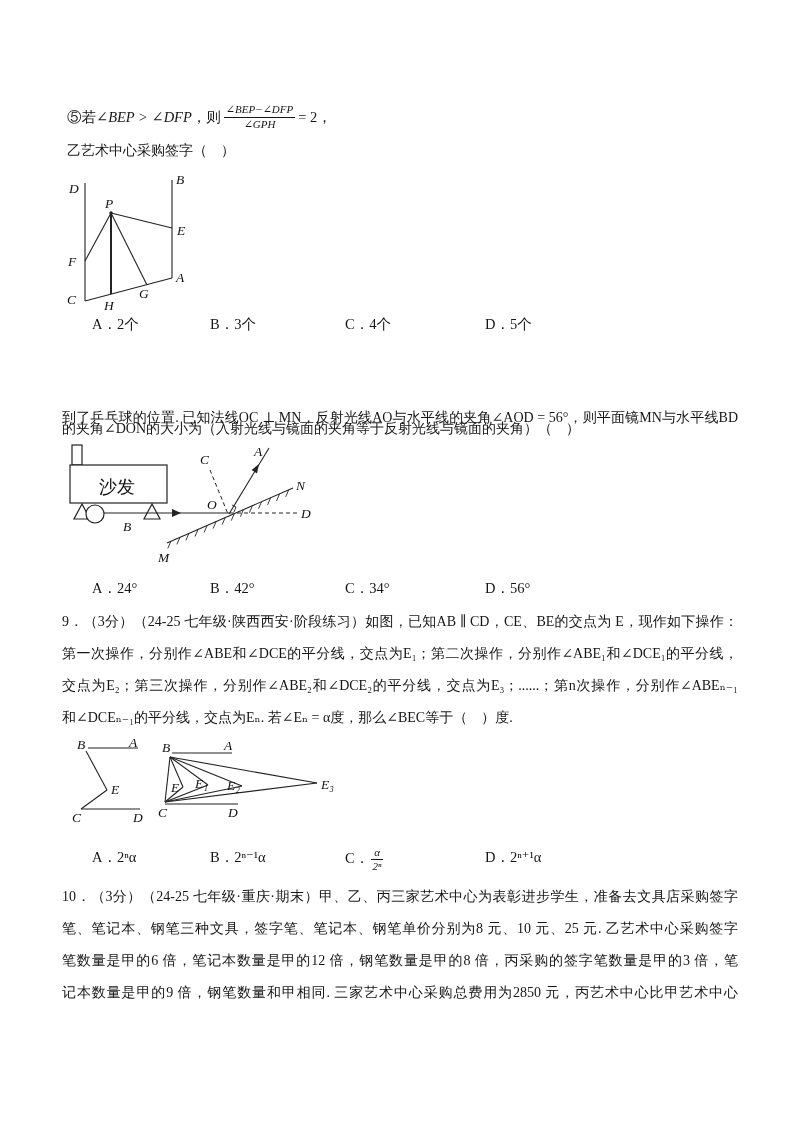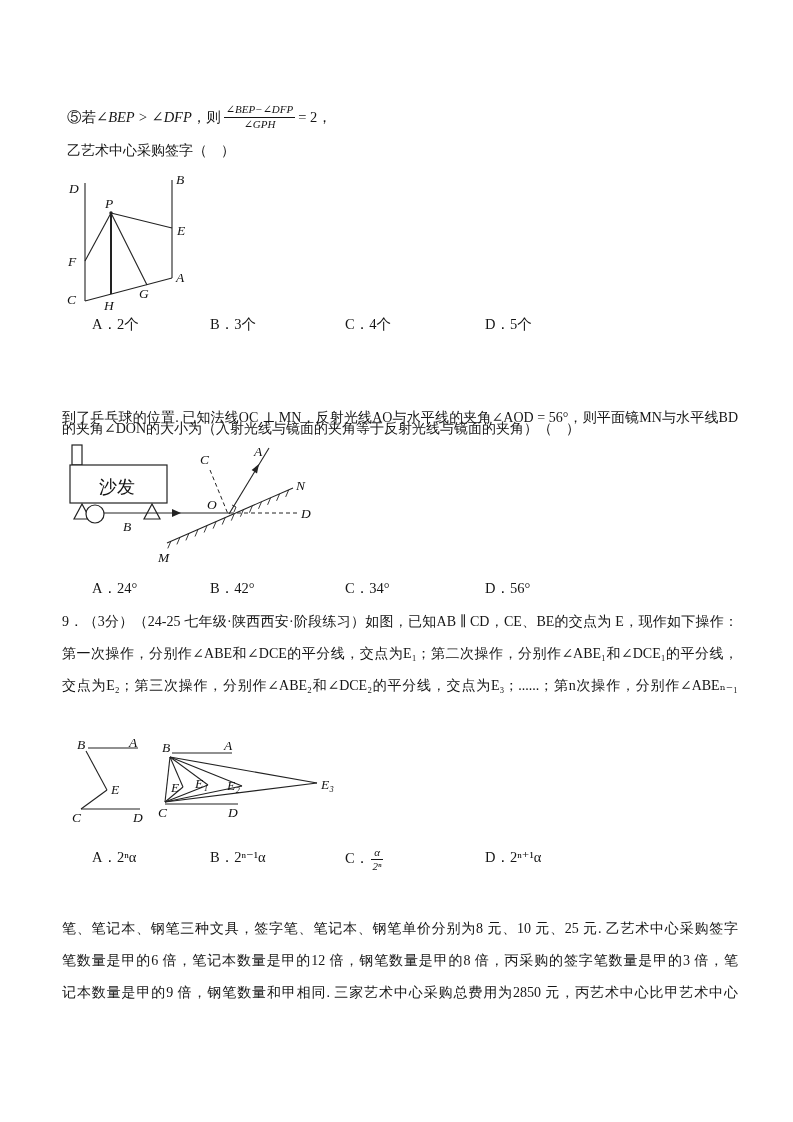--- a/index.html
+++ b/index.html
@@ -128,20 +128,21 @@
   <div class="opts" style="top:577px;">
     <span class="o-a">A．24°</span>
     <span class="o-b">B．42°</span>
     <span class="o-c">C．34°</span>
     <span class="o-d">D．56°</span>
   </div>
 
   <div class="tline" style="top:611px;">9．（3分）（24-25 七年级·陕西西安·阶段练习）如图，已知AB ∥ CD，CE、BE的交点为 E，现作如下操作：</div>
   <div class="tline" style="top:643px;">第一次操作，分别作∠ABE和∠DCE的平分线，交点为E₁；第二次操作，分别作∠ABE₁和∠DCE₁的平分线，</div>
   <div class="tline" style="top:675px;">交点为E₂；第三次操作，分别作∠ABE₂和∠DCE₂的平分线，交点为E₃；......；第n次操作，分别作∠ABEₙ₋₁</div>
+  <div class="tline short" style="top:707px;">和∠DCEₙ₋₁的平分线，交点为Eₙ. 若∠Eₙ = α度，那么∠BEC等于（　）度.</div>
 
   <svg style="left:60px;top:735px;" width="335" height="95" viewBox="0 0 335 95">
 
     <line class="ln" x1="28" y1="13" x2="78" y2="13"></line>
     <line class="ln" x1="26" y1="16" x2="47" y2="55"></line>
     <line class="ln" x1="47" y1="55" x2="21" y2="74"></line>
     <line class="ln" x1="21" y1="74" x2="80" y2="74"></line>
     <text class="lbl" x="17" y="14">B</text>
     <text class="lbl" x="69" y="12">A</text>
     <text class="lbl" x="51" y="59">E</text>
@@ -172,17 +173,18 @@
   <div class="opts" style="top:846px;">
     <span class="o-a">A．2ⁿα</span>
     <span class="o-b">B．2ⁿ⁻¹α</span>
     <span class="o-c"><span>C．</span><span class="optfrac">
           <span class="num">α</span>
           <span>2ⁿ</span>
         </span></span>
     <span class="o-d">D．2ⁿ⁺¹α</span>
   </div>
 
+  <div class="tline" style="top:886px;">10．（3分）（24-25 七年级·重庆·期末）甲、乙、丙三家艺术中心为表彰进步学生，准备去文具店采购签字</div>
   <div class="tline" style="top:918px;">笔、笔记本、钢笔三种文具，签字笔、笔记本、钢笔单价分别为8 元、10 元、25 元. 乙艺术中心采购签字</div>
   <div class="tline" style="top:950px;">笔数量是甲的6 倍，笔记本数量是甲的12 倍，钢笔数量是甲的8 倍，丙采购的签字笔数量是甲的3 倍，笔</div>
   <div class="tline" style="top:982px;">记本数量是甲的9 倍，钢笔数量和甲相同. 三家艺术中心采购总费用为2850 元，丙艺术中心比甲艺术中心</div>
 
 </div>
 
 </body></html>

